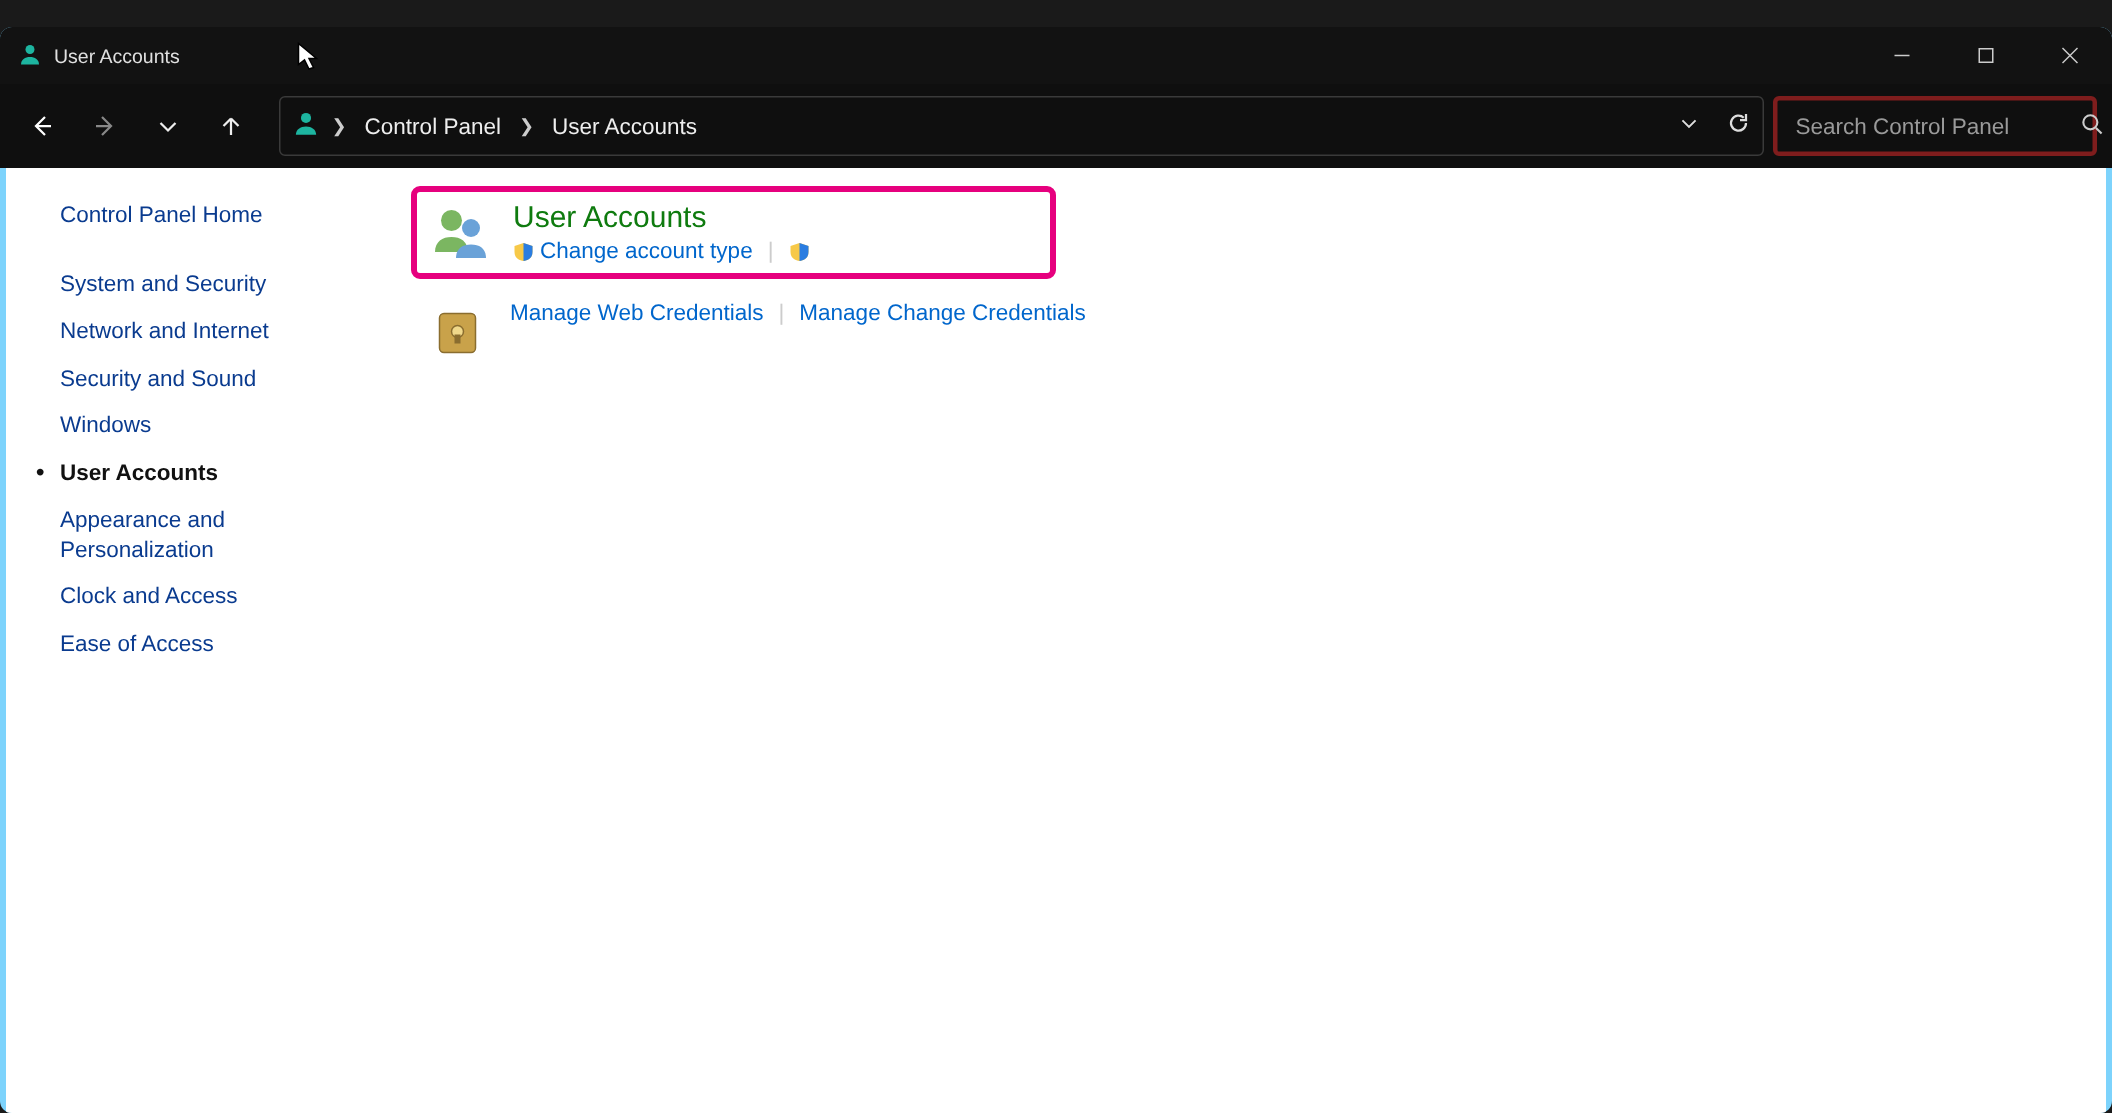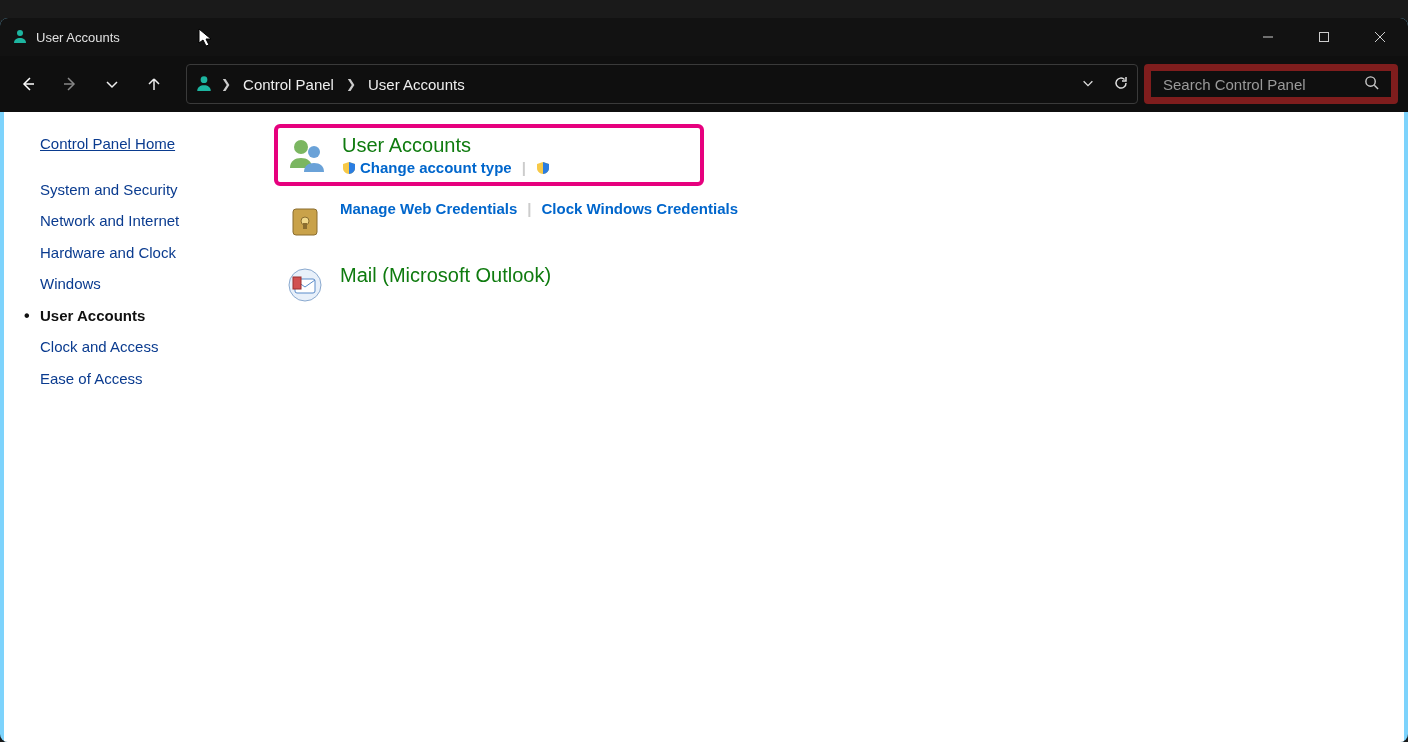--- a/index.html
+++ b/index.html
@@ -73,23 +73,23 @@
   }
   .crumb-sep { color: #ccc; padding: 0 4px; font-size: 12px;}
   .crumb { padding: 2px 4px; }
   .address-right {
     margin-left: auto;
     display: flex;
     gap: 18px;
     align-items: center;
   }
   .search-box {
-    width: 254px;
+    width: 216px;
     height: 40px;
-    border: 7px solid #7f1d1d;
+    border: 3px solid #7f1d1d;
     border-radius: 4px;
     display: flex;
     align-items: center;
     padding: 0 12px;
     color: #999;
     font-size: 15px;
     justify-content: space-between;
   }
   .search-input {
     background: transparent;
@@ -162,21 +162,20 @@
     font-size: 20px;
     font-weight: 400;
     margin-bottom: 2px;
     cursor: pointer;
   }
   .cat-links {
     display: flex;
     align-items: center;
     gap: 10px;
     font-size: 15px;
-    font-weight: bold;
   }
   .cat-link {
     color: #0066cc;
     cursor: pointer;
     display: inline-flex;
     align-items: center;
     gap: 4px;
   }
   .link-sep {
     color: #ccc;
@@ -284,26 +283,27 @@
             <circle cx="7" cy="7" r="5" fill="none" stroke="#ccc" stroke-width="1.5"></circle>
             <line x1="11" y1="11" x2="15" y2="15" stroke="#ccc" stroke-width="1.5"></line>
           </svg>
       </span>
     </div>
   </div>
 
   <div class="content">
 
     <div class="sidebar">
-      <div class="sidebar-item" style="margin-bottom:26px;text-decoration:underline;">Control Panel Home</div>
+      <div class="sidebar-item" style="margin-bottom:26px;">Control Panel Home</div>
       <div class="sidebar-item">System and Security</div>
       <div class="sidebar-item">Network and Internet</div>
-      <div class="sidebar-item">Hardware and Clock</div>
+      <div class="sidebar-item">Security and Sound</div>
       <div class="sidebar-item">Windows</div>
       <div class="sidebar-item bold">User Accounts</div>
+      <div class="sidebar-item">Appearance and Personalization</div>
       <div class="sidebar-item">Clock and Access</div>
       <div class="sidebar-item">Ease of Access</div>
     </div>
 
     <div class="main">
 
       <div class="category highlighted">
         <div class="cat-icon">
           <svg width="42" height="42" viewBox="0 0 42 42">
             <circle cx="15" cy="13" r="7" fill="#7bb661"></circle>
@@ -342,38 +342,25 @@
           <svg width="36" height="36" viewBox="0 0 36 36">
             <rect x="6" y="6" width="24" height="26" rx="3" fill="#c9a24a" stroke="#8a6d2f" stroke-width="1"></rect>
             <circle cx="18" cy="18" r="4" fill="#f0d88a" stroke="#8a6d2f"></circle>
             <rect x="16" y="20" width="4" height="6" fill="#8a6d2f"></rect>
           </svg>
         </div>
         <div class="cat-body">
           <div class="cat-links">
             <span class="cat-link">Manage Web Credentials</span>
             <span class="link-sep">|</span>
-            <span class="cat-link">Clock Windows Credentials</span>
+            <span class="cat-link">Manage Change Credentials</span>
           </div>
         </div>
       </div>
 
-      <div class="category">
-        <div class="cat-icon">
-          <svg width="36" height="36" viewBox="0 0 36 36">
-            <circle cx="18" cy="18" r="16" fill="#e8f0fa" stroke="#8aa9cf"></circle>
-            <rect x="8" y="12" width="20" height="14" rx="2" fill="#fff" stroke="#5a8bc9"></rect>
-            <path d="M8 13l10 7 10-7" fill="none" stroke="#5a8bc9"></path>
-            <rect x="6" y="10" width="8" height="12" fill="#d15050" stroke="#9a2f2f"></rect>
-          </svg>
-        </div>
-        <div class="cat-body">
-          <div class="cat-title">Mail (Microsoft Outlook)</div>
-        </div>
-      </div>
 
     </div>
   </div>
 </div>
 
 <svg class="cursor-pointer-icon" width="16" height="20" viewBox="0 0 16 20">
   <path d="M1 1 L1 15 L5 12 L8 18 L11 17 L8 11 L13 11 Z" fill="#fff" stroke="#000" stroke-width="1"></path>
 </svg>
 
 </body></html>

